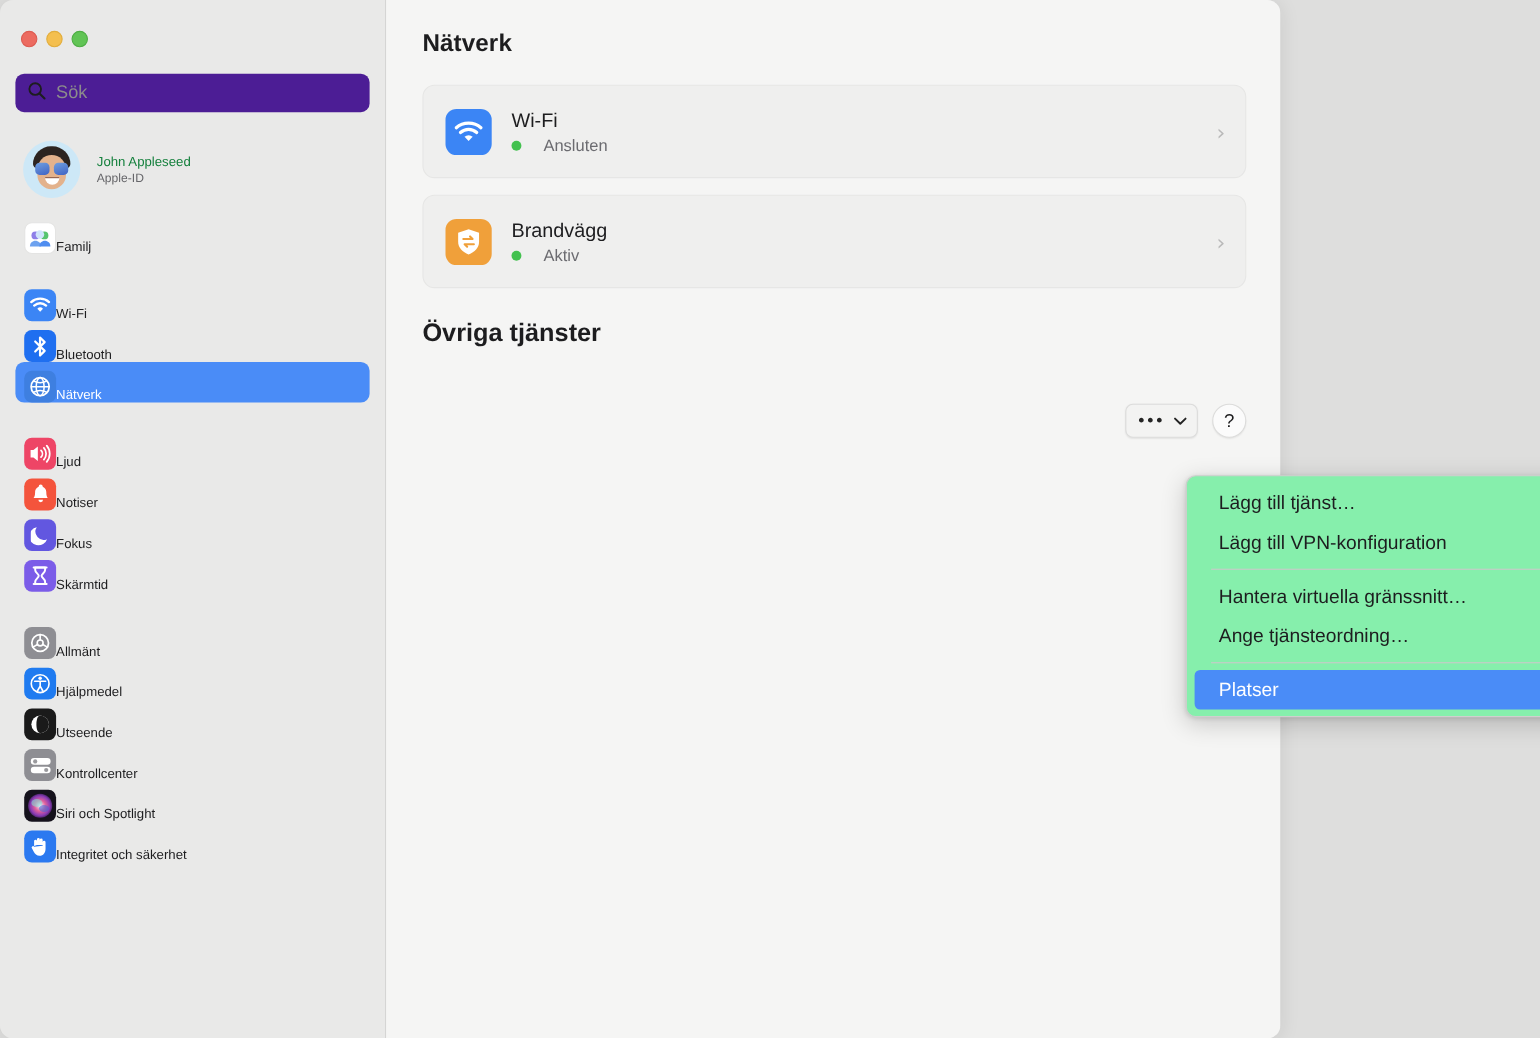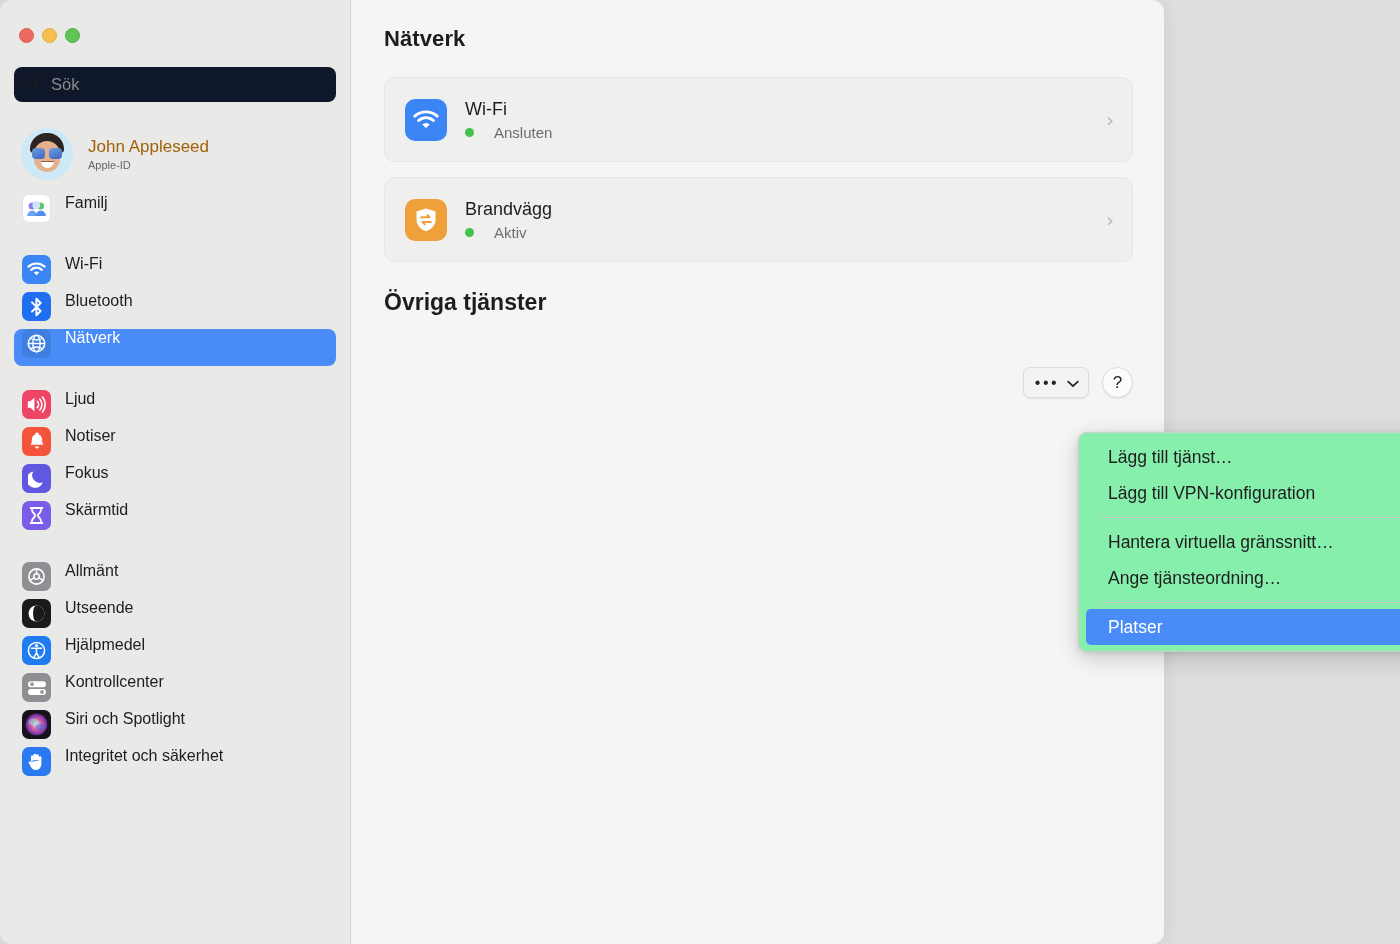--- a/index.html
+++ b/index.html
@@ -37,21 +37,21 @@
     margin-left: -14px;
   }
   .light { width: 15px; height: 15px; border-radius: 50%; }
   .light.red    { background: #ec6b60; border: .5px solid #dd5c52; }
   .light.yellow { background: #f4bf4f; border: .5px solid #e2ad3c; }
   .light.green  { background: #61c455; border: .5px solid #4fae45; }
 
   .search-box {
     margin-top: 24px;
     height: 35px;
-    background: #0f172a;
+    background: #4c1d95;
     border-radius: 8px;
     display: flex; align-items: center;
     gap: 9px;
     padding: 0 11px;
   }
   .search-box .ph {
     font-size: 16.5px;
     color: #8c8c8c;
   }
 
@@ -92,32 +92,32 @@
     display: block;
   }
   .avatar .mouth {
     position: absolute; left: 20px; top: 33px;
     width: 13px; height: 7px;
     background: #fff;
     border-radius: 0 0 7px 7px;
     border-top: 1.5px solid #8e5b47;
   }
   .acc-text { display: flex; flex-direction: column; gap: 2px; }
-  .acc-name { font-size: 17px; color: #a16207; }
+  .acc-name { font-size: 12px; color: #15803d; }
   .acc-sub  { font-size: 11px; color: #66666a; }
 
   .nav-group { margin-top: 8px; }
   .nav-gap { height: 16px; }
   .nav-item {
-    display: flex; align-items: flex-start;
-    gap: 14px;
+    display: flex; align-items: flex-end;
+    gap: 0;
     height: 37px;
     padding: 0 8px;
     border-radius: 8px;
-    font-size: 16px;
+    font-size: 12px;
     color: #1d1d1f;
     white-space: nowrap;
   }
   .nav-item.selected { background: #4a8cf7; color: #fff; }
   .ic {
     width: 29px; height: 29px;
     border-radius: 7px;
     flex: 0 0 29px;
     display: flex; align-items: center; justify-content: center;
     position: relative;
@@ -379,37 +379,37 @@
             <g stroke="#fff" stroke-width="1.5" stroke-linecap="round">
               <line x1="10.5" y1="2.9" x2="10.5" y2="7.8"></line>
               <line x1="17.1" y1="14.3" x2="12.9" y2="11.9"></line>
               <line x1="3.9" y1="14.3" x2="8.1" y2="11.9"></line>
             </g>
           </svg>
         </span>
         <span>Allmänt</span>
       </div>
       <div class="nav-item">
-        <span class="ic" style="background:#1a1a1a">
-          <svg width="21" height="21" viewBox="0 0 21 21">
-            <circle cx="10.5" cy="10.5" r="8" fill="#fff"></circle>
-            <path d="M10.5 2.5a8 8 0 0 1 0 16c-2.2 0-3.4-3.6-3.4-8s1.2-8 3.4-8z" fill="#1a1a1a"></path>
-          </svg>
-        </span>
-        <span>Utseende</span>
-      </div>
-      <div class="nav-item">
         <span class="ic" style="background:#1f7bf0">
           <svg width="21" height="21" viewBox="0 0 21 21">
             <circle cx="10.5" cy="10.5" r="8.1" fill="none" stroke="#fff" stroke-width="1.5"></circle>
             <circle cx="10.5" cy="5.5" r="1.6" fill="#fff"></circle>
             <path d="M5.5 8.3h10M10.5 8.7v4.1M10.5 12.8 8 17.2M10.5 12.8 13 17.2" fill="none" stroke="#fff" stroke-width="1.5" stroke-linecap="round"></path>
           </svg>
         </span>
         <span>Hjälpmedel</span>
+      </div>
+      <div class="nav-item">
+        <span class="ic" style="background:#1a1a1a">
+          <svg width="21" height="21" viewBox="0 0 21 21">
+            <circle cx="10.5" cy="10.5" r="8" fill="#fff"></circle>
+            <path d="M10.5 2.5a8 8 0 0 1 0 16c-2.2 0-3.4-3.6-3.4-8s1.2-8 3.4-8z" fill="#1a1a1a"></path>
+          </svg>
+        </span>
+        <span>Utseende</span>
       </div>
       <div class="nav-item">
         <span class="ic" style="background:#8e8e93">
           <svg width="22" height="18" viewBox="0 0 22 18">
             <rect x="2" y="2.2" width="18" height="6" rx="3" fill="#fff"></rect>
             <rect x="2" y="10" width="18" height="6" rx="3" fill="#fff"></rect>
             <circle cx="6" cy="5.2" r="1.9" fill="#9a9a9e"></circle>
             <circle cx="16" cy="13" r="1.9" fill="#9a9a9e"></circle>
           </svg>
         </span>

